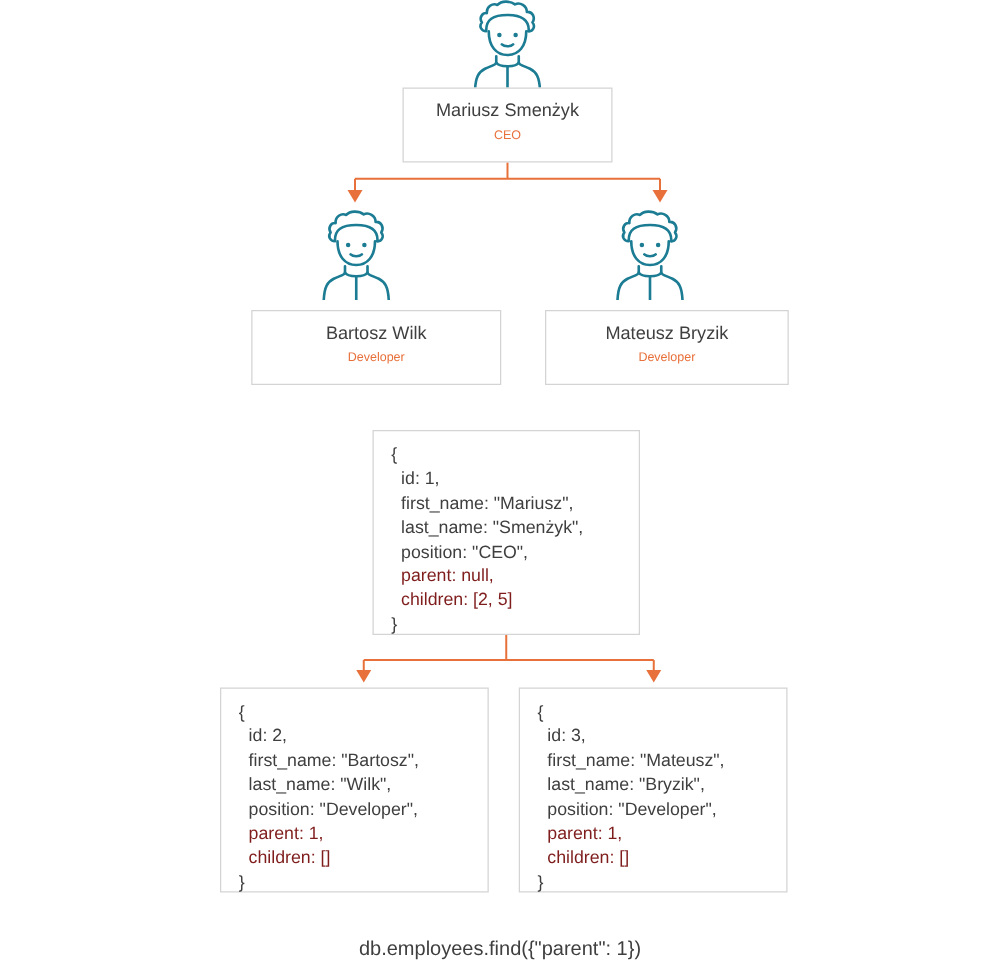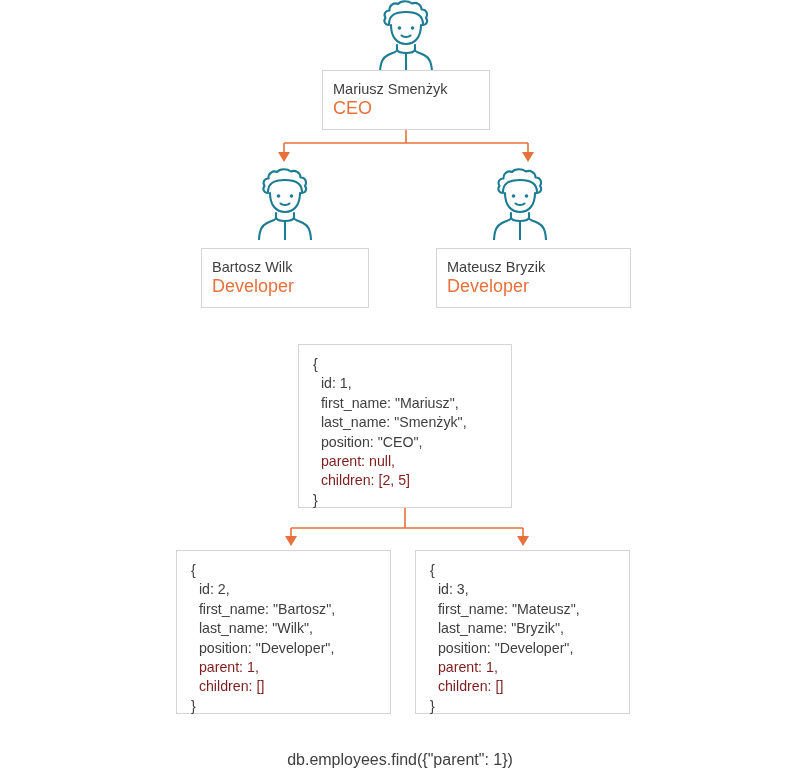--- a/index.html
+++ b/index.html
@@ -37,31 +37,31 @@
     position: absolute;
     left: 50%;
     transform: translateX(-50%);
     top: 0;
   }
   .card {
     position: absolute;
     box-sizing: border-box;
     border: 1px solid #d4d4d4;
     background: #ffffff;
-    text-align: left;
+    text-align: center;
     padding: 9px 10px 11px 10px;
   }
   .card .name {
     font-size: 14.5px;
     color: #3f3f3f;
     line-height: 19px;
     white-space: nowrap;
   }
   .card .role {
-    font-size: 18px;
+    font-size: 10px;
     color: #e8703a;
     line-height: 19px;
     white-space: nowrap;
   }
 
   
   .json-box {
     position: absolute;
     box-sizing: border-box;
     border: 1px solid #d4d4d4;
@@ -138,21 +138,21 @@
         <path d="M16 25 C16 37 22 44 31 44 C40 44 46 37 46 25"></path>
         <circle cx="24.5" cy="28" r="1.8" fill="#1b7c93" stroke="none"></circle>
         <circle cx="37.5" cy="28" r="1.8" fill="#1b7c93" stroke="none"></circle>
         <path d="M26.5 35.5 C28.5 37.5 33.5 37.5 35.5 35.5"></path>
         <path d="M22 45 L22 50 C22 52 17 53 13 55 C8 57.5 5.5 61.5 5 72"></path>
         <path d="M40 45 L40 50 C40 52 45 53 49 55 C54 57.5 56.5 61.5 57 72"></path>
         <path d="M22 50 C24 54 38 54 40 50"></path>
         <path d="M31 54 L31 72"></path>
       </svg>
     </div>
-    <div class="card" style="left:0px; top:80px; width:168px;">
+    <div class="card" style="left:0px; top:80px; width:200px;">
       <div class="name">Bartosz Wilk</div>
       <div class="role">Developer</div>
     </div>
   </div>
 
   <div class="person" style="left:436px; top:168px; width:168px;">
     <div class="avatar">
       <svg width="62" height="72" viewBox="0 0 62 72" fill="none" stroke="#1b7c93" stroke-width="2.1" stroke-linecap="round" stroke-linejoin="round">
         <path d="M14 25 C10 25 8 21 10.5 18 C8 14 11 10 14.5 10.5 C14 5.5 19 2 23 4 C26 0.5 33 0.5 37 3.5 C41 1.5 46.5 4.5 46.5 9.5 C51 9 53.5 14 51 18 C53.5 21 51.5 25.5 47.5 25"></path>
         <path d="M14 24 C14 16 19 12 31 12 C42 12 48 16 48 24"></path>

